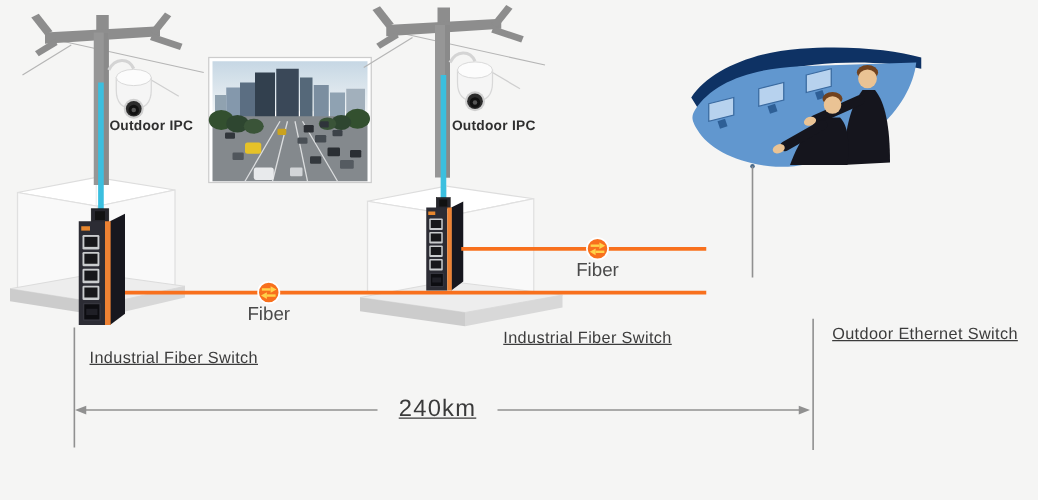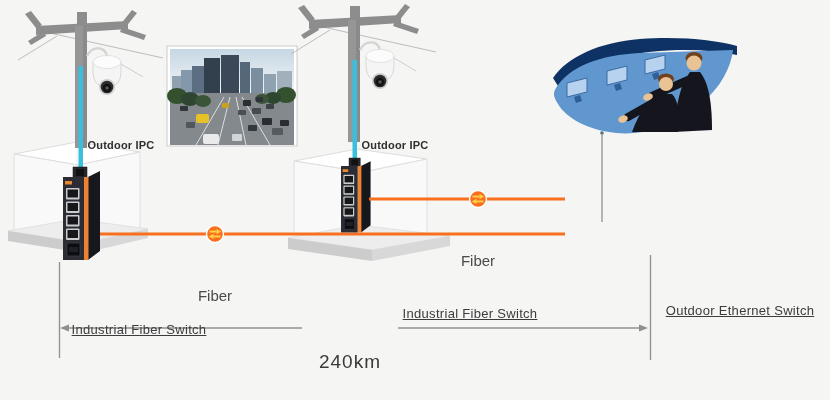--- a/index.html
+++ b/index.html
@@ -1,20 +1,20 @@
 <!DOCTYPE html>
 <html style="--c-background: #f5f5f4; --c-fiber_orange: #f8701d; --c-fiber_arrow_yellow: #ffd24a; --c-cable_cyan: #3bbfdf; --c-pole_gray: #969696; --c-switch_body: #2c2c34; --c-switch_stripe: #ee8233; --c-dimension_gray: #909090; --c-text: #3c3c3c; --c-control_room_navy: #0e3264; --c-control_room_blue: #6197cf;"><head>
 <meta charset="utf-8">
 <style>
   html,body{margin:0;padding:0;background:var(--c-background,#f5f5f4);}
   .canvas{position:relative;width:830px;height:400px;background:var(--c-background,#f5f5f4);
           font-family:"Liberation Sans",sans-serif;overflow:hidden;}
   .gfx{position:absolute;left:0;top:0;}
   .lbl{position:absolute;white-space:nowrap;transform:translateX(-50%);
-       color:var(--c-text,#3c3c3c);margin-top:44px;}
+       color:var(--c-text,#3c3c3c);}
   .lbl-node{font-size:13px;letter-spacing:.3px;text-decoration:underline;}
   .lbl-cam{font-size:11px;font-weight:700;color:#2f2f2f;letter-spacing:.2px;}
   .lbl-fiber{font-size:15px;font-weight:400;color:#4a4a4a;}
   .lbl-dist{font-size:19px;letter-spacing:1px;color:#3a3a3a;}
 
   
   .orange-line{stroke:var(--c-fiber_orange,#f8701d);stroke-width:3;}
   .orange-fill{fill:var(--c-fiber_orange,#f8701d);}
   .cyan-fill{fill:var(--c-cable_cyan,#3bbfdf);}
   .gray-line{stroke:var(--c-dimension_gray,#909090);stroke-width:1.3;}
@@ -235,15 +235,15 @@
   </g>
 </svg>
 
 <div class="lbl lbl-cam" style="left:121px;top:95px;">Outdoor IPC</div>
 <div class="lbl lbl-cam" style="left:395px;top:95px;">Outdoor IPC</div>
 <div class="lbl lbl-fiber" style="left:215px;top:243px;">Fiber</div>
 <div class="lbl lbl-fiber" style="left:478px;top:208px;">Fiber</div>
 <div class="lbl lbl-node" style="left:139px;top:278px;">Industrial Fiber Switch</div>
 <div class="lbl lbl-node" style="left:470px;top:262px;">Industrial Fiber Switch</div>
 <div class="lbl lbl-node" style="left:740px;top:259px;">Outdoor Ethernet Switch</div>
-<div class="lbl lbl-dist" style="left:350px;top:307px;">240km</div>
+<div class="lbl lbl-dist" style="left:350px;top:317px;text-decoration:underline;">240km</div>
 
 </div>
 
 </body></html>

